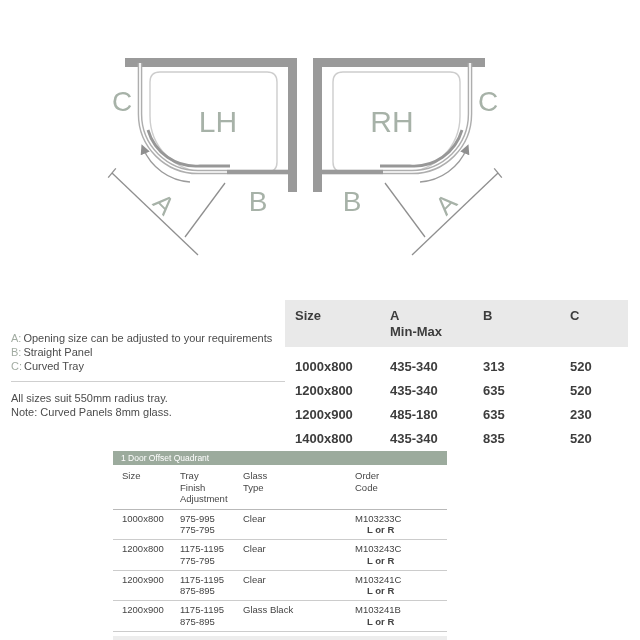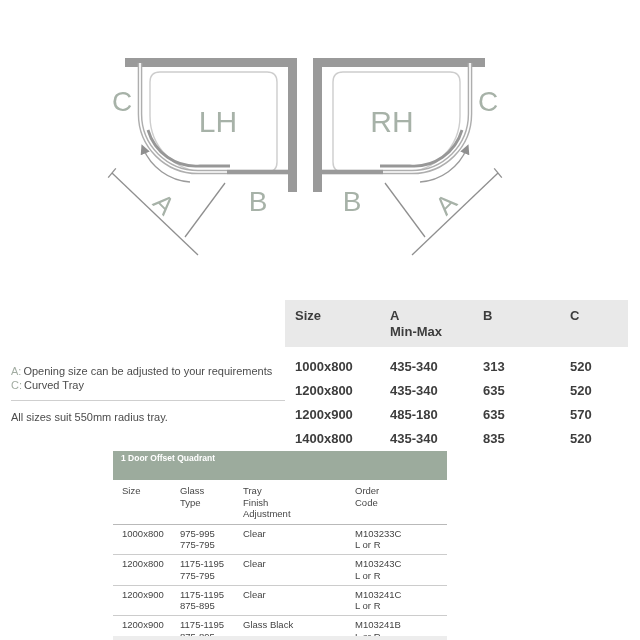--- a/index.html
+++ b/index.html
@@ -4,39 +4,39 @@
 <style>
   * { margin:0; padding:0; box-sizing:border-box; }
   html,body { background:#ffffff; }
   .canvas {
     position:relative; width:640px; height:640px; background:#ffffff;
     font-family:"Liberation Sans", sans-serif; color:#3f3f3f; overflow:hidden;
   }
   
   .diagram { position:absolute; left:100px; top:52px; }
   
-  .notes { position:absolute; left:11px; top:331px; width:274px; font-size:11px; line-height:14px; color:#4c4c4c;margin-top:33px; }
+  .notes { position:absolute; left:11px; top:331px; width:274px; font-size:11px; line-height:14px; color:#4c4c4c; }
   .notes .legend-line { white-space:nowrap; }
   .notes .prefix { color:#a2aca2; margin-right:2px; }
   .notes-divider { border:none; border-top:1px solid #cfcfcf; margin:8px 0 9px 0; }
   
   .size-table { position:absolute; left:285px; top:300px; width:343px; font-size:13px; font-weight:bold; color:#3d3d3d; }
   .st-row { display:grid; grid-template-columns:95px 93px 87px 1fr; padding-left:10px; align-items:start; }
   .st-header { background:#e9e9e9; padding-top:8px; padding-bottom:7px; line-height:16px; }
   .st-data { height:24px; align-items:center; display:grid; grid-template-columns:95px 93px 87px 1fr; padding-left:10px; }
   .st-data.first { margin-top:7px; }
   
   .order-table { position:absolute; left:113px; top:451px; width:334px; font-size:9.5px; color:#444444; }
-  .ot-title { background:#9cab9d; color:#ffffff; font-size:8.5px; height:29px; line-height:15px; padding-left:8px;font-weight:bold; }
+  .ot-title { background:#9cab9d; color:#ffffff; font-size:8.5px; height:14px; line-height:15px; padding-left:8px; }
   .ot-row { display:grid; grid-template-columns:58px 63px 112px 1fr; padding-left:9px; line-height:11.5px; }
   .ot-header { padding-top:5px; padding-bottom:4px; border-bottom:1px solid #b9b9b9; color:#474747; }
   .ot-data { padding-top:3px; padding-bottom:3.5px; border-bottom:1px solid #cccccc; }
   .ot-data:last-child { border-bottom:none; }
   .pre { white-space:pre-line; }
-  .side { font-weight:normal; }
+  .side { font-weight:bold;margin-left:12px; }
   .bottom-strip { position:absolute; left:113px; top:636px; width:334px; height:4px; background:#ededed; }
 </style>
 </head>
 <body>
 
 <div class="canvas">
 
   <svg class="diagram" width="410" height="215" viewBox="0 0 410 215">
     <defs>
       <marker id="arrow" viewBox="0 0 10 10" refX="6" refY="5" markerWidth="7" markerHeight="7" orient="auto">
@@ -85,24 +85,28 @@
     <g transform="translate(346,152) rotate(-45)">
       <text x="0" y="9" text-anchor="middle" font-size="26" fill="#a7b2a8">A</text>
     </g>
   </svg>
 
   <div class="notes">
     <div class="legend-line">
       <span class="prefix">A:</span><span>Opening size can be adjusted to your requirements</span>
     </div>
     <div class="legend-line">
+      <span class="prefix">B:</span><span>Straight Panel</span>
+    </div>
+    <div class="legend-line">
       <span class="prefix">C:</span><span>Curved Tray</span>
     </div>
     <hr class="notes-divider">
     <div>All sizes suit 550mm radius tray.</div>
+    <div>Note: Curved Panels 8mm glass.</div>
   </div>
 
   <div class="size-table">
     <div class="st-row st-header">
       <div>Size</div>
       <div>
         <div>A</div>
         <div>Min-Max</div>
       </div>
       <div>B</div>
@@ -117,39 +121,39 @@
     <div class="st-data">
       <div>1200x800</div>
       <div>435-340</div>
       <div>635</div>
       <div>520</div>
     </div>
     <div class="st-data">
       <div>1200x900</div>
       <div>485-180</div>
       <div>635</div>
-      <div>570</div>
+      <div>230</div>
     </div>
     <div class="st-data">
       <div>1400x800</div>
       <div>435-340</div>
       <div>835</div>
       <div>520</div>
     </div>
   </div>
 
   <div class="order-table">
     <div class="ot-title">1 Door Offset Quadrant</div>
     <div class="ot-row ot-header">
       <div class="pre">Size</div>
-      <div class="pre">Glass
-Type</div>
       <div class="pre">Tray
 Finish
 Adjustment</div>
+      <div class="pre">Glass
+Type</div>
       <div class="pre">Order
 Code</div>
     </div>
 
     <div class="ot-row ot-data">
       <div>1000x800</div>
       <div class="pre">975-995
 775-795</div>
       <div>Clear</div>
       <div>

